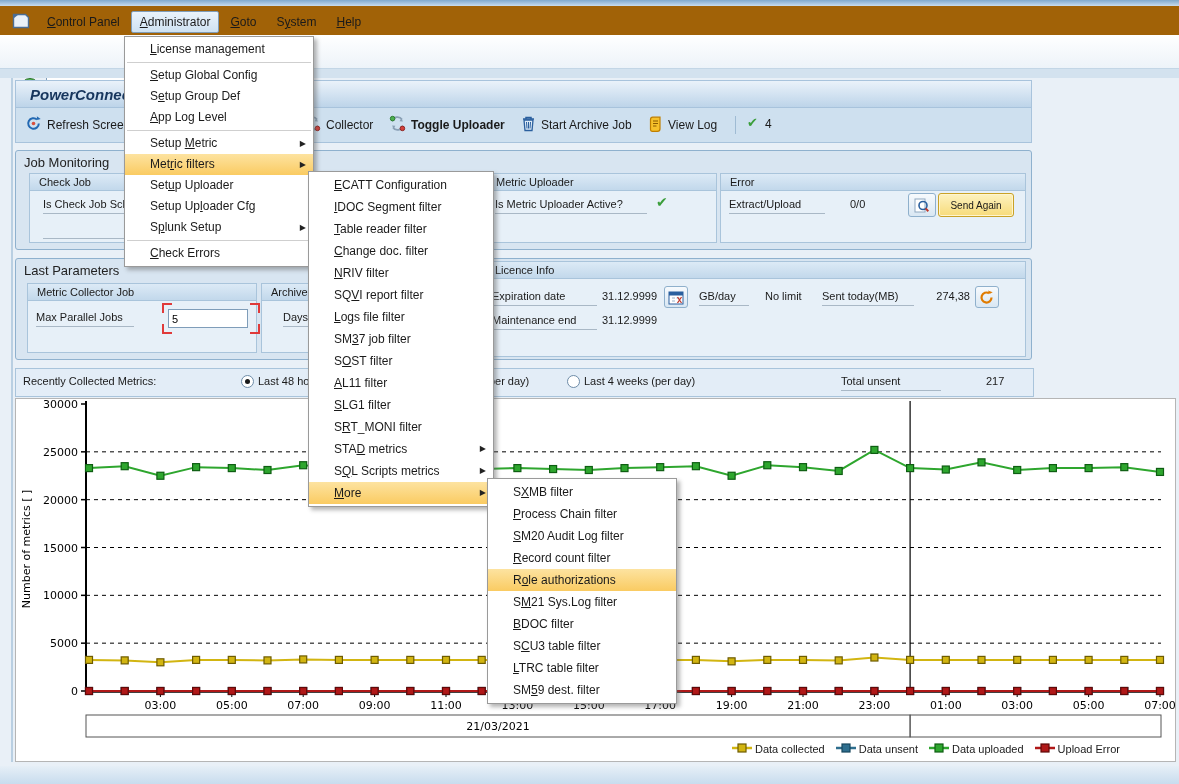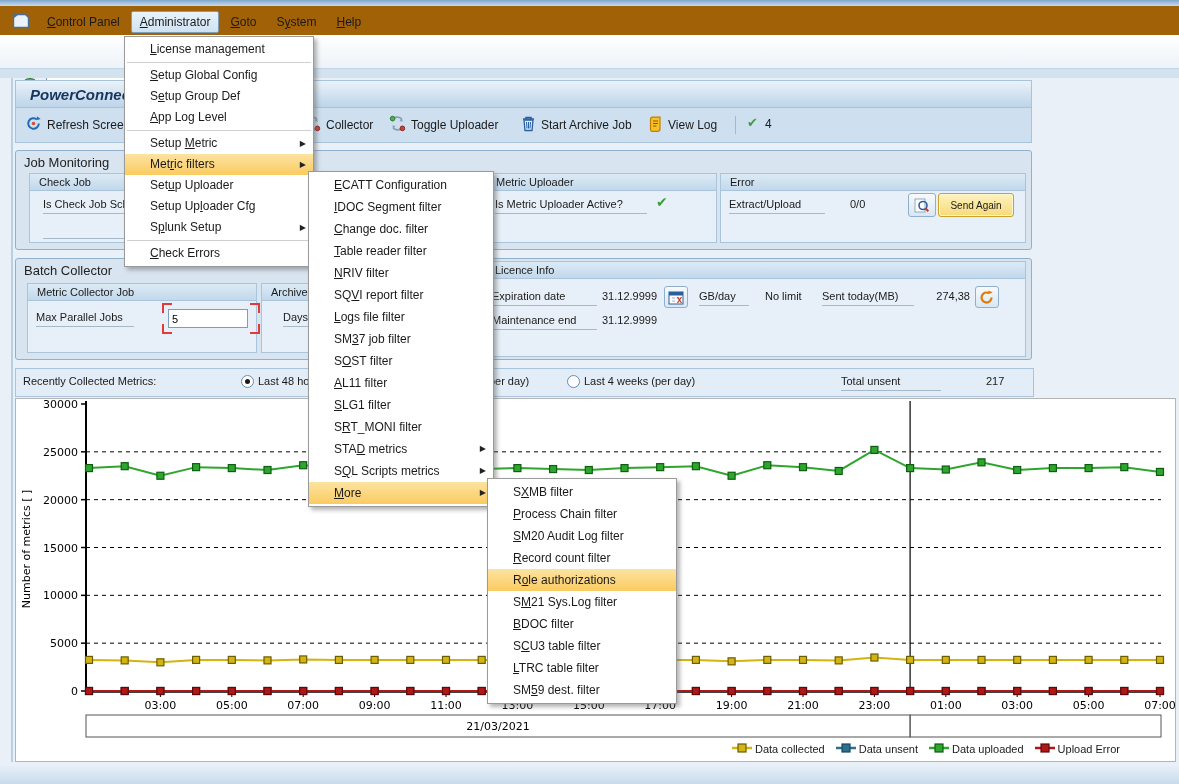--- a/index.html
+++ b/index.html
@@ -163,21 +163,21 @@
       </span><span class="act" style="left: 288px;">
         <span><svg width="17" height="17">
             <path d="M3.2 6.2a5.4 5.4 0 0 1 9.8-1.6" fill="none" stroke="#8AA0B5" stroke-width="1.8"></path>
             <path d="M13.9 6.6l-3.3-.4 1.8-3z" fill="#8AA0B5"></path>
             <path d="M13.8 10.8a5.4 5.4 0 0 1-9.8 1.6" fill="none" stroke="#8AA0B5" stroke-width="1.8"></path>
             <path d="M3.1 10.4l3.3.4-1.8 3z" fill="#8AA0B5"></path>
             <circle cx="3.6" cy="3.6" r="2.3" fill="#4CAF50" stroke="#2E7D32"></circle>
             <circle cx="13.4" cy="13.4" r="2.3" fill="#D43F3A" stroke="#8E2724"></circle>
           </svg></span>
         <span>Collector</span>
-      </span><span class="act" style="left: 373px;">
+      </span><span class="act" style="left: 373px; font-weight: bold;">
         <span><svg width="17" height="17">
             <path d="M3.2 6.2a5.4 5.4 0 0 1 9.8-1.6" fill="none" stroke="#8AA0B5" stroke-width="1.8"></path>
             <path d="M13.9 6.6l-3.3-.4 1.8-3z" fill="#8AA0B5"></path>
             <path d="M13.8 10.8a5.4 5.4 0 0 1-9.8 1.6" fill="none" stroke="#8AA0B5" stroke-width="1.8"></path>
             <path d="M3.1 10.4l3.3.4-1.8 3z" fill="#8AA0B5"></path>
             <circle cx="3.6" cy="3.6" r="2.3" fill="#4CAF50" stroke="#2E7D32"></circle>
             <circle cx="13.4" cy="13.4" r="2.3" fill="#D43F3A" stroke="#8E2724"></circle>
           </svg></span>
         <span>Toggle Uploader</span>
       </span><span class="act" style="left: 505px;">
@@ -221,21 +221,21 @@
           <rect x="1" y="1" width="10" height="13" fill="#fff" stroke="#8FA8C0"></rect>
           <circle cx="9" cy="7.5" r="4" fill="none" stroke="#2A5F9E" stroke-width="1.6"></circle>
           <line x1="11.6" y1="10.4" x2="14.3" y2="13.2" stroke="#C0392B" stroke-width="2"></line>
         </svg>
       </span>
     <span class="sapbtn" style="left:217px;top:19px;width:74px;height:22px">Send Again</span>
   </div>
 </div>
 
 <div class="ab sec" style="left:15px;top:258px;width:1017px;height:102px">
-  <span class="sec-label" style="left:8px;top:4px">Batch Collector</span>
+  <span class="sec-label" style="left:8px;top:4px">Last Parameters</span>
   <div class="panel" style="left:11px;top:24px;width:230px;height:70px">
     <div class="phead">Metric Collector Job</div>
     <span class="flabel" style="left:8px;top:27px;width:98px">Max Parallel Jobs</span>
   </div>
   <div class="panel" style="left:245px;top:24px;width:222px;height:70px">
     <div class="phead">Archive</div>
     <span class="flabel" style="left:21px;top:27px;width:150px">Days to</span>
   </div>
   <div class="panel" style="left:469px;top:2px;width:541px;height:96px">
     <div class="phead">Licence Info</div>
@@ -508,22 +508,22 @@
     <div class="mi hl"><span>Met<u>r</u>ic filters</span><span class="arr">▶</span></div>
     <div class="mi"><span>Set<u>u</u>p Uploader</span></div>
     <div class="mi"><span>Setup Up<u>l</u>oader Cfg</span></div>
     <div class="mi"><span>S<u>p</u>lunk Setup</span><span class="arr">▶</span></div>
     <div class="msep"></div>
     <div class="mi"><span><u>C</u>heck Errors</span></div>
   </div>
 <div id="menu-filters" class="menu" style="left:308px;top:171px;width:184px">
     <div class="mi"><span><u>E</u>CATT Configuration</span></div>
     <div class="mi"><span><u>I</u>DOC Segment filter</span></div>
+    <div class="mi"><span><u>T</u>able reader filter</span></div>
     <div class="mi"><span><u>C</u>hange doc. filter</span></div>
-    <div class="mi"><span><u>T</u>able reader filter</span></div>
     <div class="mi"><span><u>N</u>RIV filter</span></div>
     <div class="mi"><span>SQ<u>V</u>I report filter</span></div>
     <div class="mi"><span><u>L</u>ogs file filter</span></div>
     <div class="mi"><span>SM<u>3</u>7 job filter</span></div>
     <div class="mi"><span>S<u>O</u>ST filter</span></div>
     <div class="mi"><span><u>A</u>L11 filter</span></div>
     <div class="mi"><span><u>S</u>LG1 filter</span></div>
     <div class="mi"><span>S<u>R</u>T_MONI filter</span></div>
     <div class="mi"><span>STA<u>D</u> metrics</span><span class="arr">▶</span></div>
     <div class="mi"><span>S<u>Q</u>L Scripts metrics</span><span class="arr">▶</span></div>

